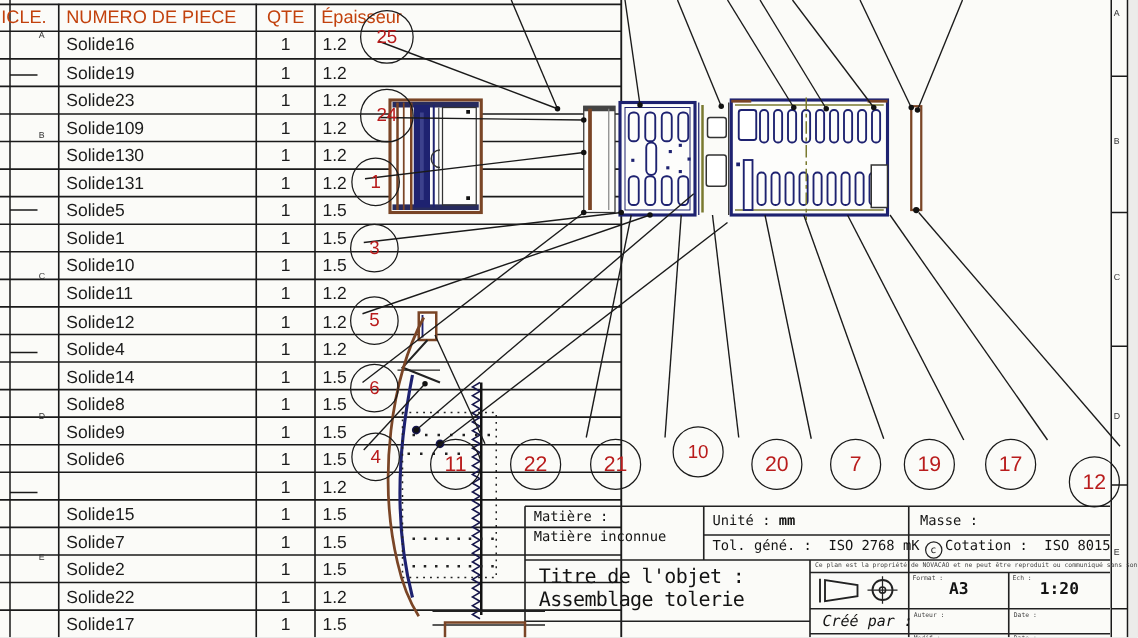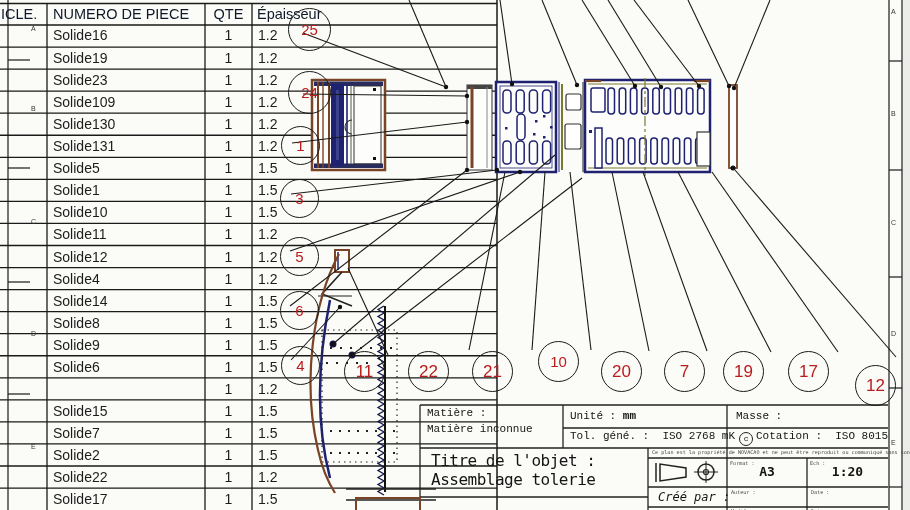--- a/index.html
+++ b/index.html
@@ -1,35 +1,35 @@
 <!DOCTYPE html>
 <html><head>
 <meta charset="utf-8">
 <style>
   html,body{margin:0;padding:0;background:#ddd;}
   #screen{position:relative;width:910px;height:510px;overflow:hidden;background:#fbfbf8;
           font-family:"Liberation Sans",sans-serif;color:#161616;}
   #margin-right{position:absolute;left:903px;top:0;width:7px;height:510px;background:#ececea;}
   svg.layer{position:absolute;left:0;top:0;pointer-events:none;}
   
-  .bom-head{position:absolute;display:flex;align-items:center;font-size:14.5px;color:#0f172a;}
+  .bom-head{position:absolute;display:flex;align-items:center;font-size:14.5px;color:#c2410c;}
   .bom-row{position:absolute;left:0;width:497px;display:block;}
   .bom-cell{position:absolute;top:0;height:100%;display:flex;align-items:center;font-size:14px;color:#1c1c1c;}
   .c-name{left:53px;width:150px;}
   .c-qty{left:205px;width:47px;justify-content:center;}
   .c-th{left:258px;width:60px;}
   
   .balloon{position:absolute;border:1.4px solid #1a1a1a;border-radius:50%;
            display:flex;align-items:center;justify-content:center;
            background:transparent;color:#b91c1c;margin-left:29px;}
   
   .zone{position:absolute;font-size:7px;color:#333;}
   
   .tb{position:absolute;font-family:"DejaVu Sans Mono",monospace;color:#141414;white-space:nowrap;}
-  .tb-sm{font-size:11px;font-family:Liberation Mono, monospace;}
+  .tb-sm{font-size:11px;}
   .tb-tiny{font-size:6px;transform:scale(.85);transform-origin:left top;color:#444;}
   .circ{display:inline-block;width:12px;height:12px;border:1.2px solid #222;border-radius:50%;
         font-size:8px;line-height:11px;text-align:center;vertical-align:-2px;margin-left:4px;}
   .titre{font-size:16px;letter-spacing:-0.5px;}
 </style>
 </head>
 <body>
 
 <div id="screen">
   <div id="margin-right"></div>

